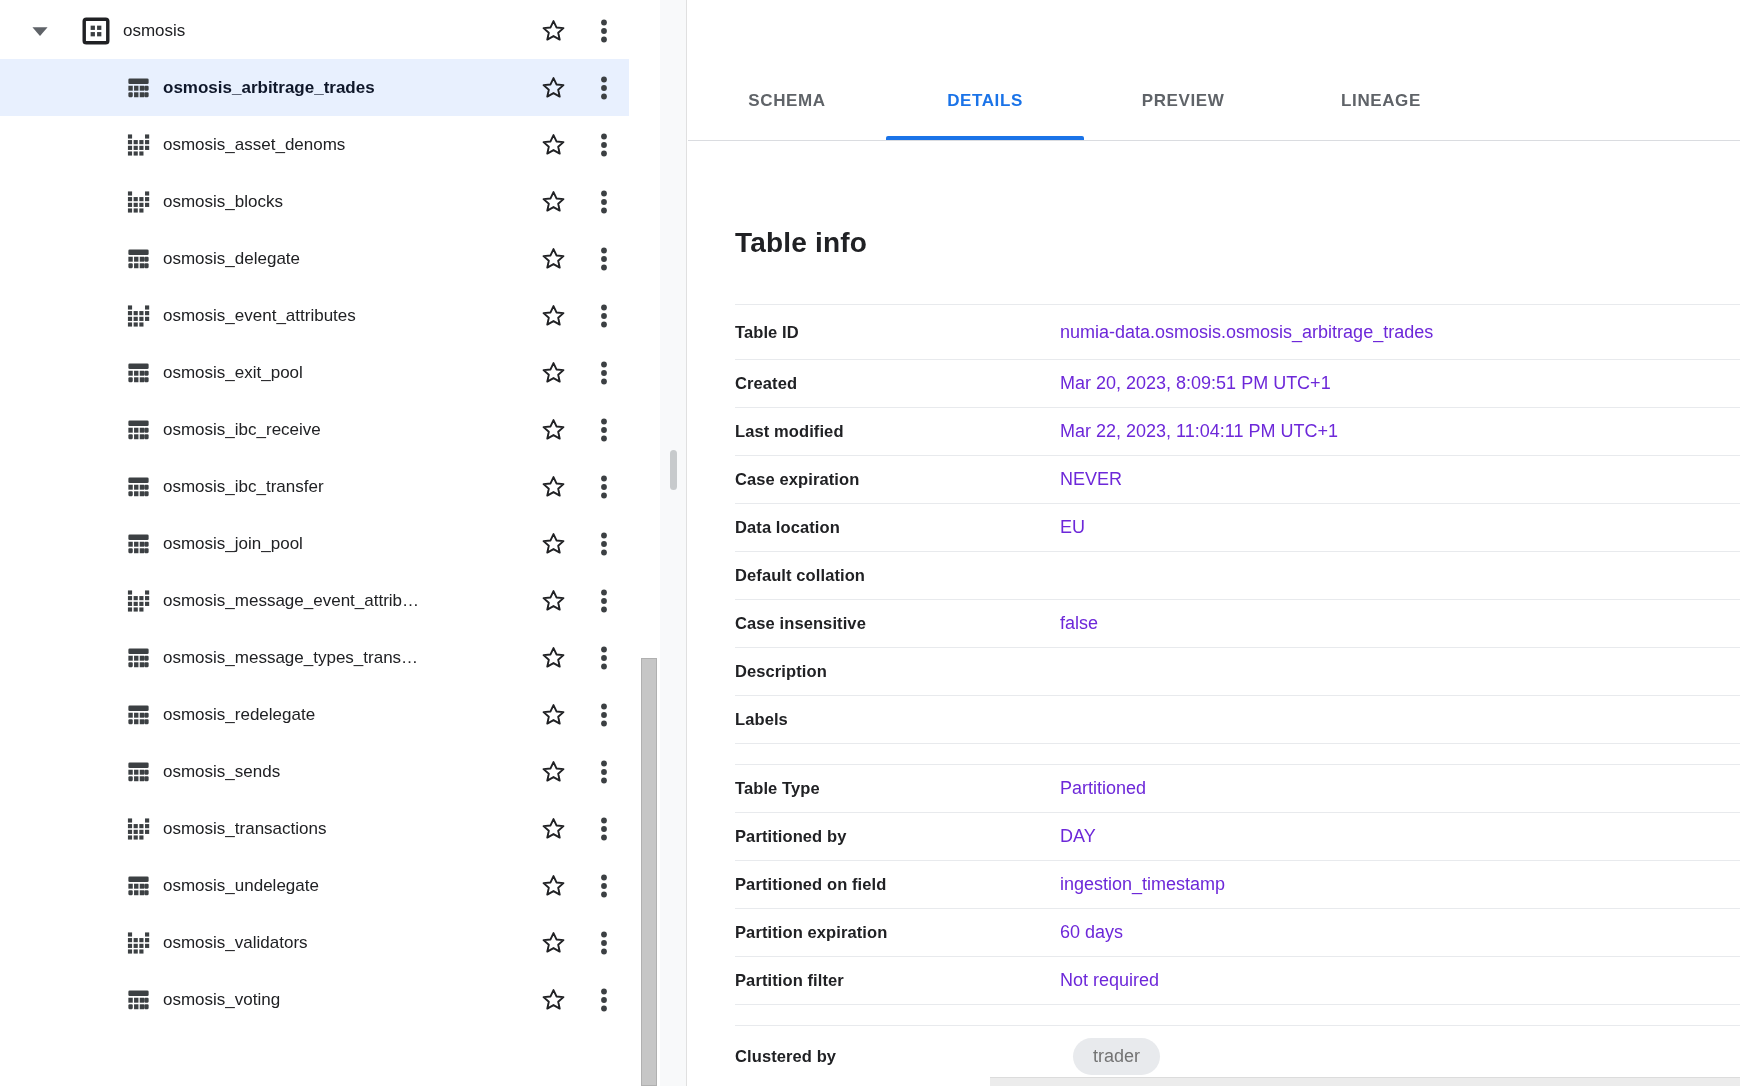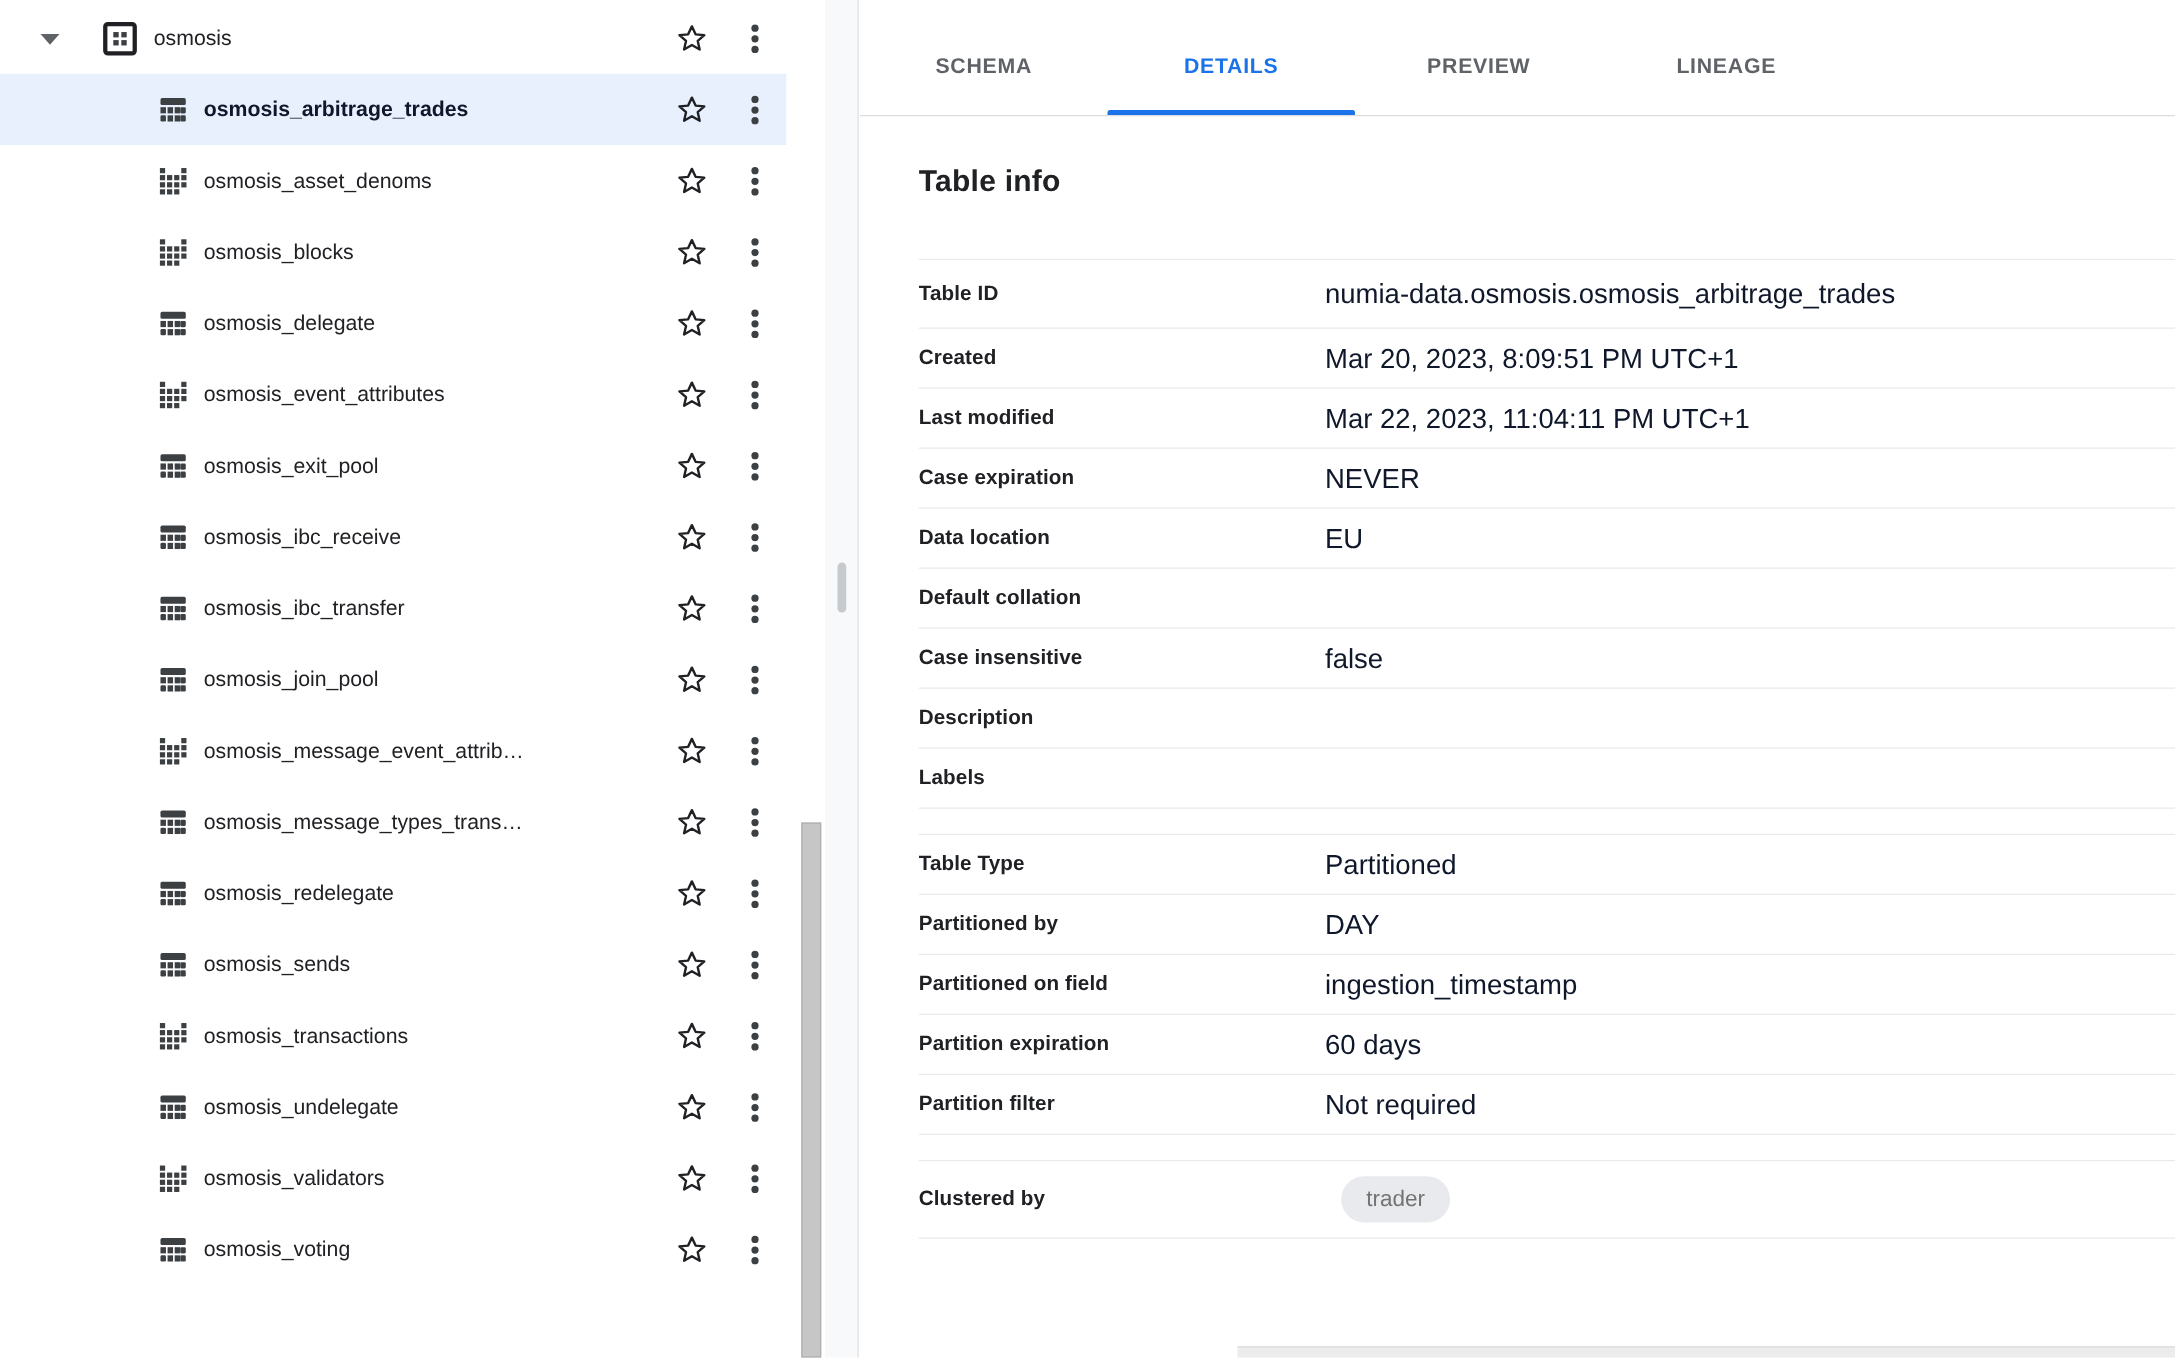--- a/index.html
+++ b/index.html
@@ -26,36 +26,36 @@
                     background:#c6c6c6; border:1px solid #b0b0b0; }
 
   
   .gutter { position:absolute; left:660px; top:0; width:27px; height:1086px;
             background:#f8f9fa; border-right:1px solid #e0e0e0; }
   .gutter-thumb { position:absolute; left:10px; top:450px; width:7px; height:40px;
                   background:#c7cacc; border-radius:4px; }
 
   
   .main { position:absolute; left:688px; top:0; width:1052px; height:1086px; background:#fff; }
-  .tabbar { position:relative; height:93px; border-bottom:1px solid #dadce0; display:flex; align-items:stretch; }
+  .tabbar { position:relative; height:93px; border-bottom:1px solid #dadce0; display:flex; align-items:stretch;margin-top:48px; }
   .tab { position:relative; width:198px; display:flex; align-items:center; justify-content:center;
          font-size:17px; font-weight:700; letter-spacing:.6px; color:#5f6368; cursor:pointer; padding-top:14px; }
   .tab.active { color:#1a73e8; }
   .tab .underline { position:absolute; left:0; right:0; bottom:0; height:4px; background:#1a73e8; border-radius:2px 2px 0 0; }
 
   .content { padding:0 0 0 47px; }
-  .page-h1 { margin-top:33px; font-size:24px; line-height:40px; font-weight:700; color:#202124; letter-spacing:.2px; }
+  .page-h1 { margin-top:82px; font-size:28px; line-height:40px; font-weight:700; color:#202124; letter-spacing:.2px; }
 
   .info-table { margin-top:41px; border-bottom:1px solid #e8eaed; }
   .info-table.gap { margin-top:20px; }
   .irow { display:flex; align-items:center; height:48px; border-top:1px solid #e8eaed; }
   .irow.tall { height:55px;align-items:center; }
   .irow.chiprow { height:62px; }
   .ilabel { width:325px; flex:none; font-size:16.5px; font-weight:700; color:#202124; letter-spacing:.1px; }
-  .ivalue { font-size:22px; color:#0f172a; }
+  .ivalue { font-size:18px; color:#6d28d9; }
   .chip { display:inline-flex; align-items:center; justify-content:center; margin-left:13px;
           height:37px; padding:0 20px; border-radius:19px; background:#e8eaed; color:#737373; font-size:18px; }
 
   .bottom-strip { position:absolute; left:302px; right:0; bottom:0; height:9px;
                   background:#ececec; border-top:1px solid #dcdcdc; }
 </style>
 </head>
 <body>
 
 <svg width="0" height="0" style="position:absolute">

